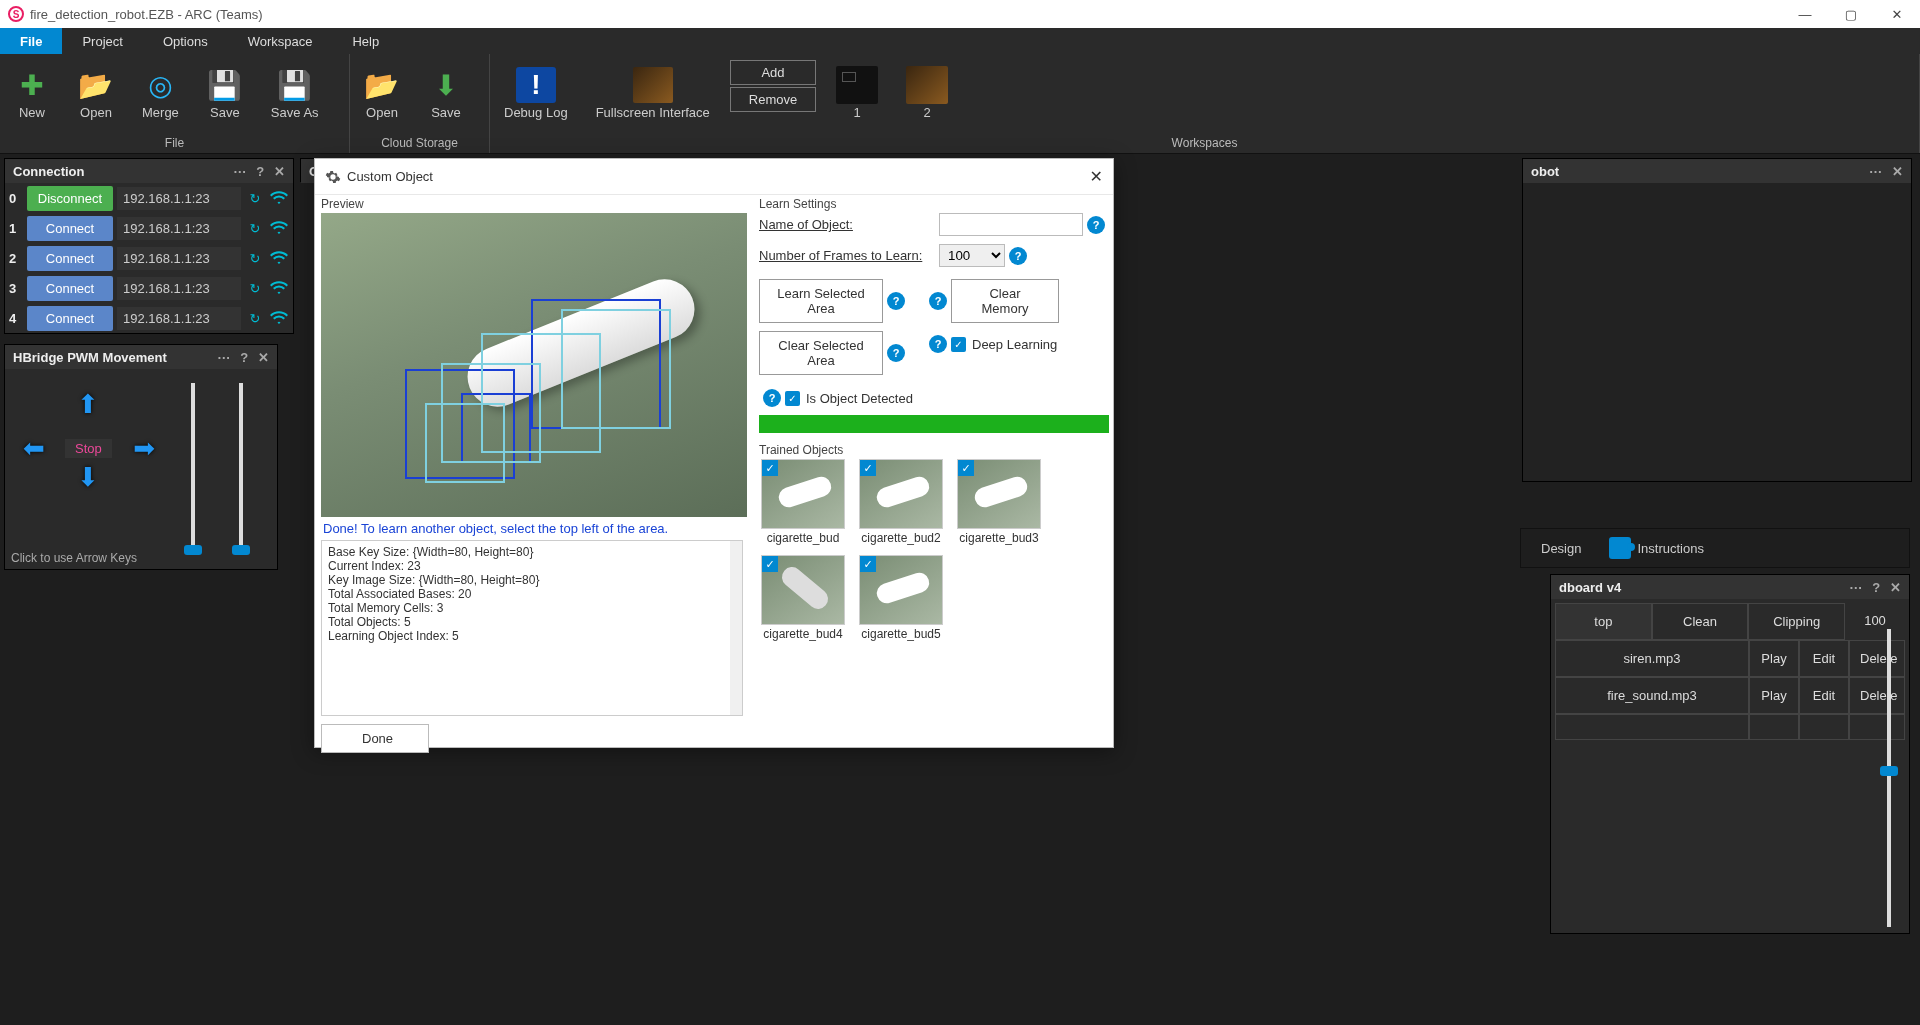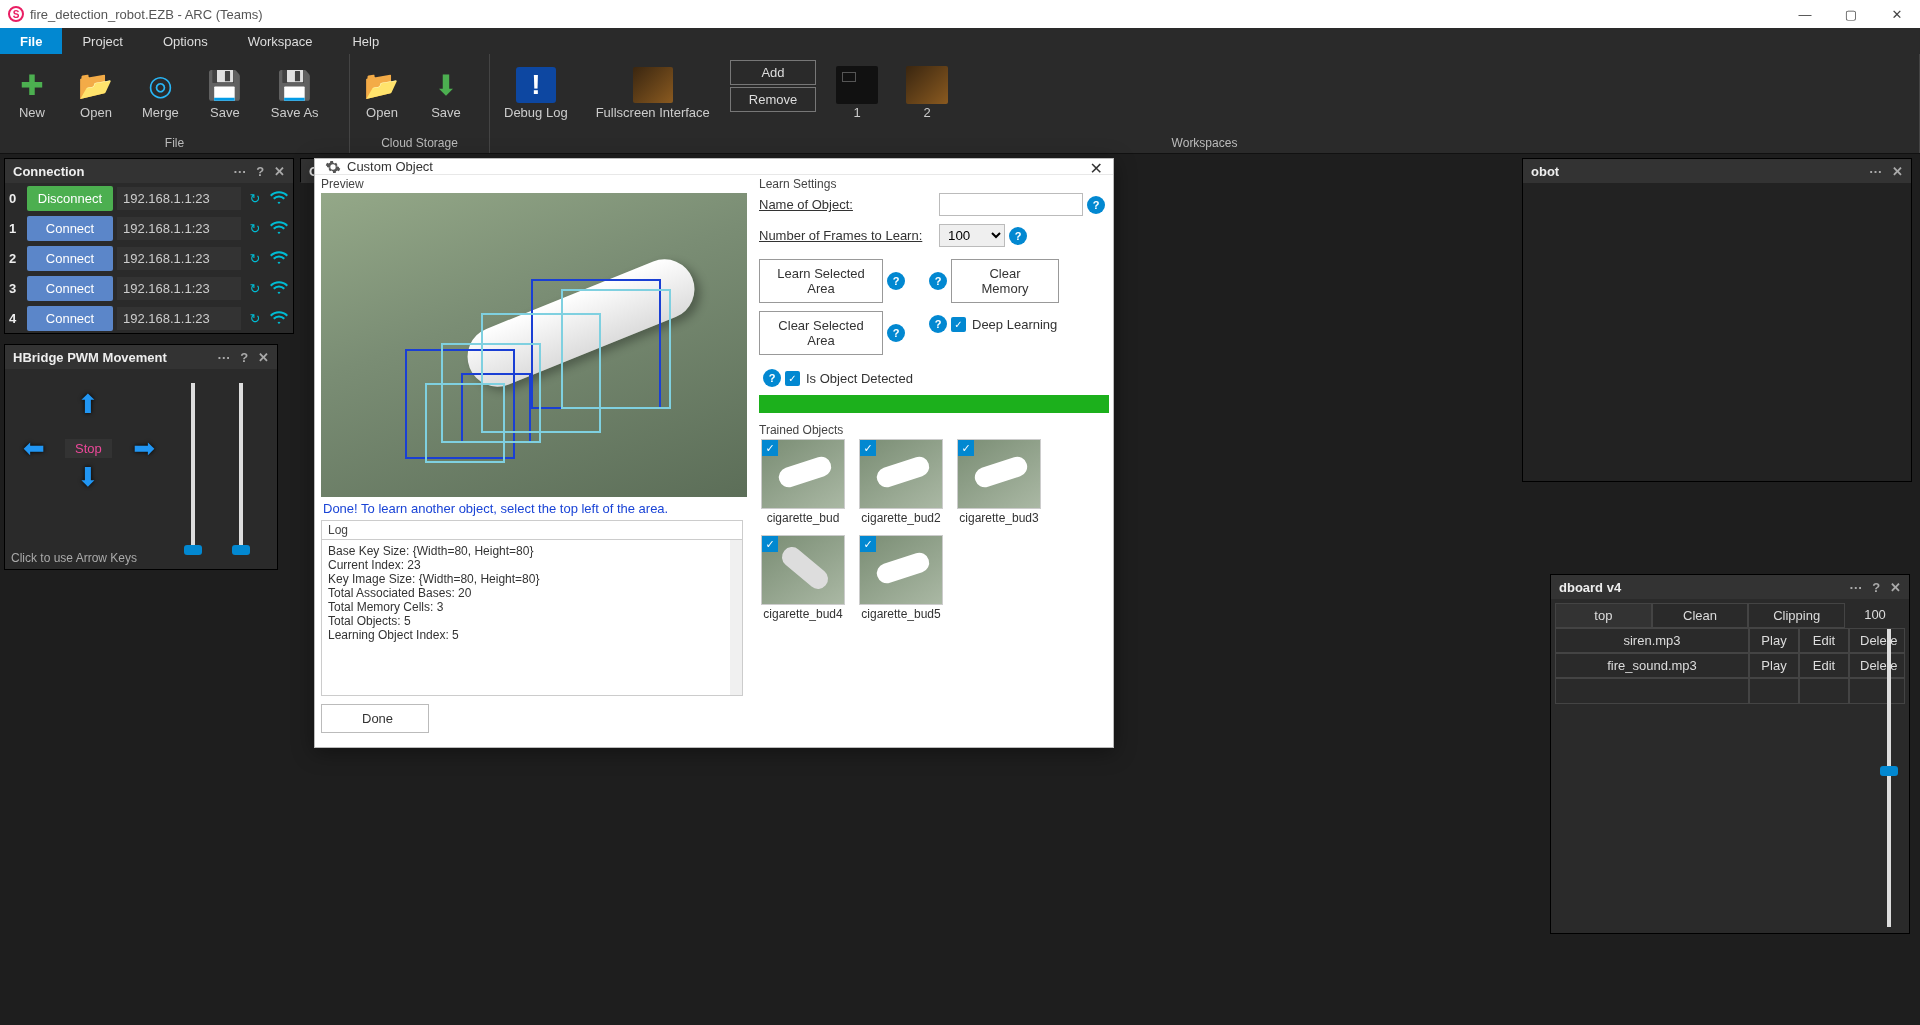--- a/index.html
+++ b/index.html
@@ -65,25 +65,25 @@
   
   .robot-panel { right: 8px; top: 4px; width: 390px; height: 324px; background:#222;}
   .design-tabs { right: 10px; top: 374px; width: 390px; height:40px; display:flex; align-items:center; gap:8px; padding:0 10px; border:1px solid #111; position:absolute;}
   .design-tabs .tab{padding:6px 10px;color:#ccc;display:flex;align-items:center;gap:6px;}
   .design-tabs .tab .puzzle{width:22px;height:22px;background:#0288d1;display:inline-block;border-radius:3px;position:relative;}
   .design-tabs .tab .puzzle::after{content:'';position:absolute;width:8px;height:8px;background:#0288d1;border-radius:50%;right:-4px;top:6px;}
   
   
   .soundboard-panel { right: 10px; top: 420px; width: 360px; height:360px;}
   .sb-row{display:flex;}
-  .sb-cell{border:1px solid #444; padding:4px 10px; text-align:center; color:#ddd; font-size:13px;}
+  .sb-cell{border:1px solid #444; padding:10px 10px; text-align:center; color:#ddd; font-size:13px;}
   
   
   .overlay { position: absolute; left: 314px; top: 4px; width: 800px; height: 590px; background: #fff; color: #333; border: 1px solid #bbb; box-shadow: 0 4px 20px rgba(0,0,0,.4); }
-  .modal-header { height: 16px; display: flex; padding: 0 10px; border-bottom: 1px solid #e8e8e8;}
+  .modal-header { height: 36px; display: flex; align-items: center; padding: 7px 10px; border-bottom: 1px solid #e8e8e8;}
   .modal-header svg{width:16px;height:16px;color:#555;margin-right:6px;}
   .modal-header .close{margin-left:auto;font-size:16px;color:#333;}
   .modal-body { display: flex; height: calc(100% - 30px); }
   .modal-left { width: 434px; padding: 0 6px; display:flex; flex-direction:column;}
   .modal-right { flex: 1; padding: 0 10px 6px; display:flex; flex-direction:column;}
   .section-label { font-size: 12px; color: #444; padding: 2px 0; }
   .preview-box { width: 426px; height: 304px; background: linear-gradient(160deg, #94a888 0%, #7a8d74 40%, #5c6e58 100%); position: relative; overflow:hidden;}
   .preview-box .obj{position:absolute;left:140px;top:100px;width:240px;height:60px;background:linear-gradient(to bottom,#fff,#dcdcdc);border-radius:30px;transform:rotate(-22deg);box-shadow:4px 6px 10px rgba(0,0,0,.3);}
   .preview-box .det{position:absolute;border:2px solid;}
   .preview-box .det.blue{border-color:#1a3fd4;}
@@ -307,20 +307,29 @@
   <div class="panel robot-panel">
     <div class="panel-header">
       <span>obot</span>
       <span class="right">
           <span>⋯</span>
           <span>✕</span>
         </span>
     </div>
   </div>
 
+  <div class="design-tabs">
+    <div class="tab">
+        <span>Design</span>
+      </div>
+    <div class="tab">
+        <span class="puzzle"></span>
+        <span>Instructions</span>
+      </div>
+  </div>
 
   <div class="panel soundboard-panel">
     <div class="panel-header">
       <span>dboard v4</span>
       <span class="right">
           <span>⋯</span>
           <span>?</span>
           <span>✕</span>
         </span>
     </div>
@@ -376,21 +385,20 @@
           <div class="obj"></div>
           <div class="det blue" style="left:210px;top:86px;width:130px;height:130px;"></div>
           <div class="det blue" style="left:84px;top:156px;width:110px;height:110px;"></div>
           <div class="det blue" style="left:140px;top:180px;width:70px;height:70px;"></div>
           <div class="det cyan" style="left:160px;top:120px;width:120px;height:120px;"></div>
           <div class="det cyan" style="left:120px;top:150px;width:100px;height:100px;"></div>
           <div class="det cyan" style="left:240px;top:96px;width:110px;height:120px;"></div>
           <div class="det cyan" style="left:104px;top:190px;width:80px;height:80px;"></div>
         </div>
         <div class="status-line">Done! To learn another object, select the top left of the area.</div>
-        <div class="section-label" style="border:1px solid #ccc;border-bottom:none;padding:2px 6px;">Log</div>
         <div class="log-box">
           <pre style="font-family:inherit;white-space:pre-wrap;">Base Key Size: {Width=80, Height=80}
 Current Index: 23
 Key Image Size: {Width=80, Height=80}
 Total Associated Bases: 20
 Total Memory Cells: 3
 Total Objects: 5
 Learning Object Index: 5</pre>
           <div class="sc"></div>
         </div>

